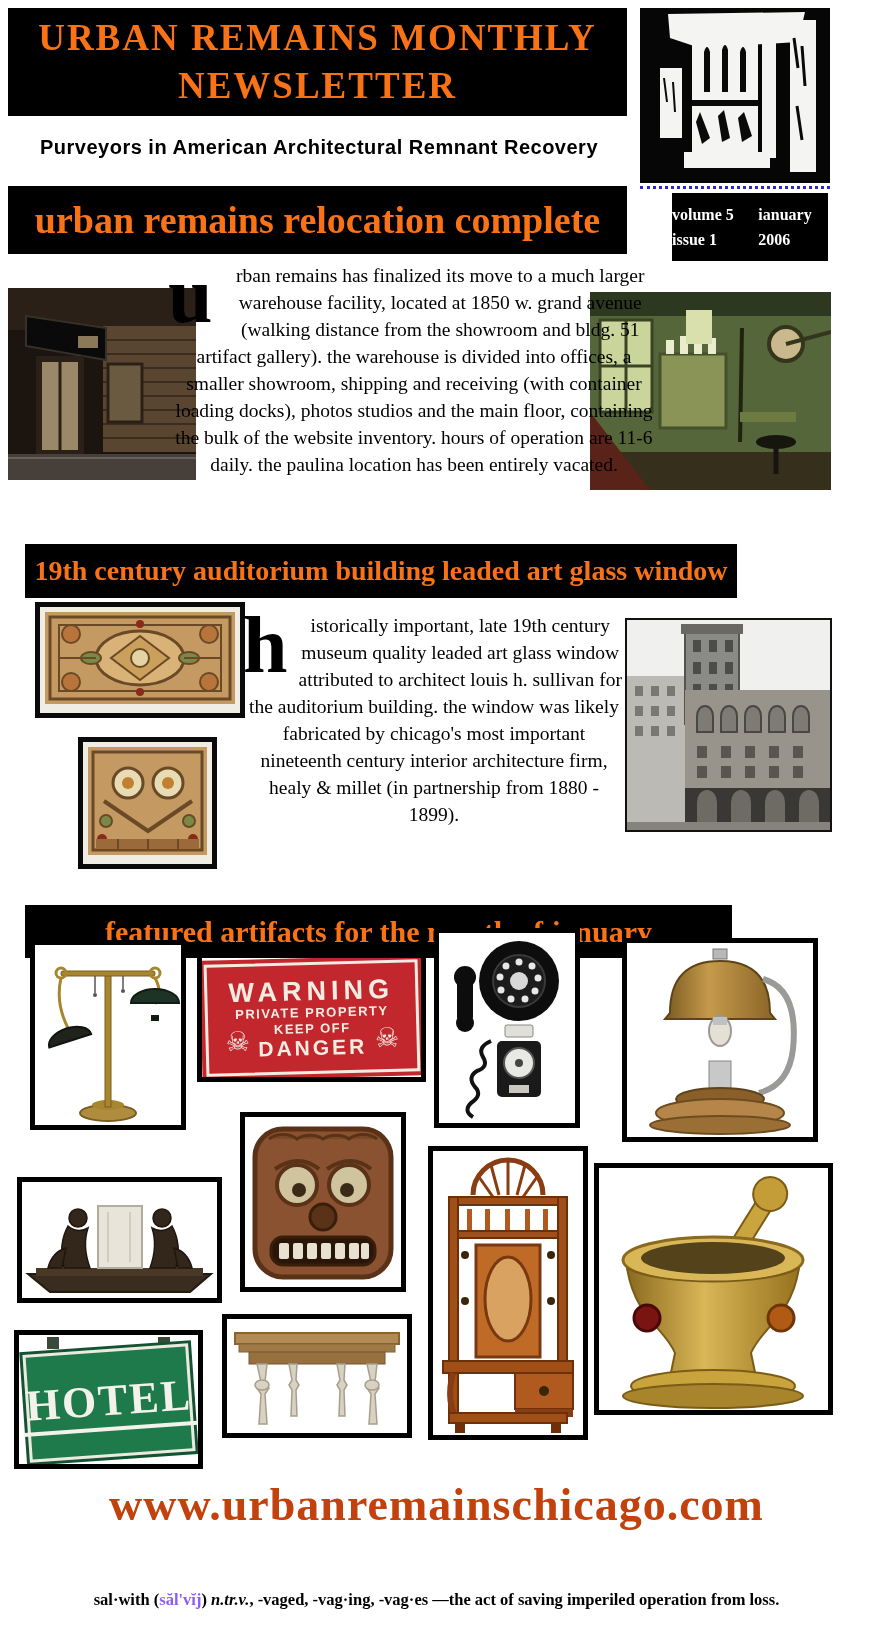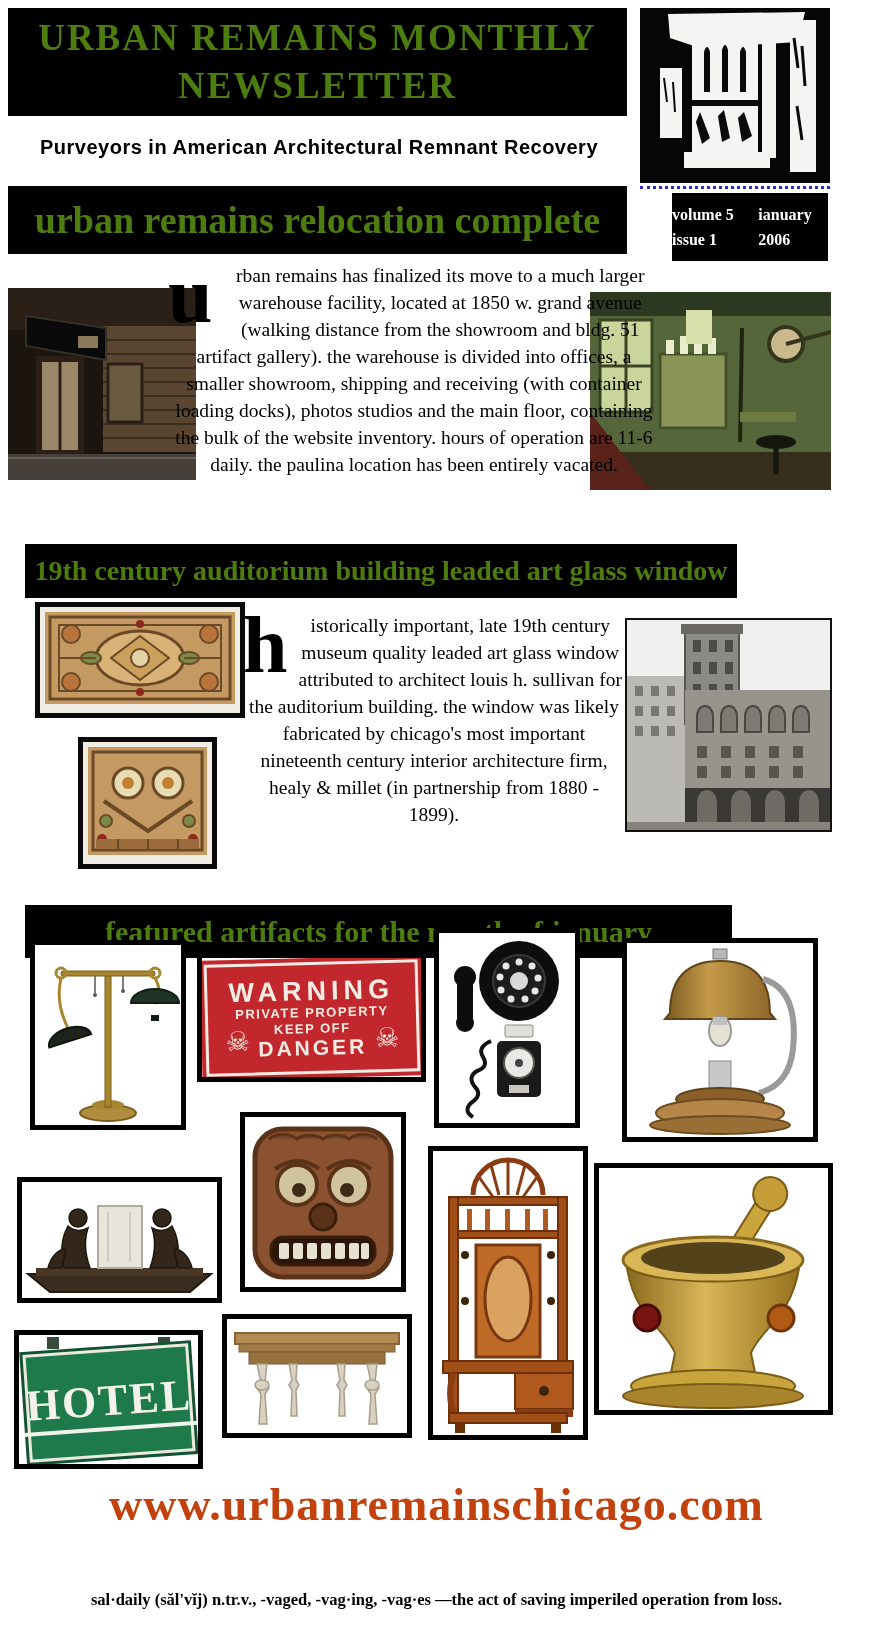--- a/index.html
+++ b/index.html
@@ -1,20 +1,20 @@
 <!DOCTYPE html>
 <html><head>
 <meta charset="utf-8">
 <style>
   html,body{margin:0;padding:0;background:#fff;}
   .page{position:relative;width:873px;height:1650px;background:#ffffff;
         font-family:"Liberation Serif", serif;overflow:hidden;}
 
   
-  .banner{position:absolute;background:#000;color:#4d7c0f;display:flex;
+  .banner{position:absolute;background:#000;color:#f97316;display:flex;
           flex-direction:column;align-items:center;justify-content:center;
           text-align:center;}
   .masthead{left:8px;top:8px;width:619px;height:108px;}
   .masthead .t1,.masthead .t2{font-weight:bold;font-size:37px;letter-spacing:2px;line-height:48px;}
   .banner2{left:8px;top:186px;width:619px;height:68px;}
   .banner2 .bt{font-weight:bold;font-size:38px;}
   .banner3{left:25px;top:544px;width:712px;height:54px;}
   .banner3 .bt{font-weight:bold;font-size:28px;}
   .banner4{left:25px;top:905px;width:707px;height:53px;}
   .banner4 .bt{font-weight:bold;font-size:30px;}
@@ -70,22 +70,22 @@
          transform:rotate(-4deg);display:flex;align-items:center;justify-content:center;}
   .hsign-text{font-weight:bold;font-size:44px;letter-spacing:2px;color:#f2f2ea;
               border-bottom:4px solid #f2f2ea;line-height:52px;padding:0 4px;}
   .hanger{position:absolute;width:12px;height:12px;background:#3a4a3a;top:2px;}
 
   
   .siteurl{position:absolute;left:0;top:1478px;width:873px;text-align:center;
            font-weight:bold;font-size:46px;letter-spacing:1px;color:#c2410c;}
   .definition{position:absolute;left:0;top:1590px;width:873px;text-align:center;
               font-weight:bold;font-size:16.5px;color:#000;}
-  .definition .pron{color:#000000;}
-  .definition .pos{margin-top:16px;}
+  .definition .pron{color:#8b5cf6;}
+  .definition .pos{font-style:italic;margin-top:16px;}
 </style>
 </head>
 <body>
 
 <div class="page">
 
   <div class="banner masthead">
     <div class="t1">URBAN REMAINS MONTHLY</div>
     <div class="t2">NEWSLETTER</div>
   </div>
@@ -494,16 +494,16 @@
         <path d="M62,45 l8,0 l-1,16 3,5 -3,5 1,26 -6,0 1,-26 -3,-5 3,-5 Z"></path>
         <path d="M110,45 l8,0 l-1,16 3,5 -3,5 1,26 -6,0 1,-26 -3,-5 3,-5 Z"></path>
       </g>
       <ellipse cx="35" cy="66" rx="7" ry="5" fill="#d8d2c2" stroke="#a89e8a" stroke-width="1.5"></ellipse>
       <ellipse cx="145" cy="66" rx="7" ry="5" fill="#d8d2c2" stroke="#a89e8a" stroke-width="1.5"></ellipse>
     </svg>
   </div>
 
   <div class="siteurl">www.urbanremainschicago.com</div>
   <div class="definition">
-    <span>sal·daily (</span><span class="pron">săl'vĭj</span><span>) </span><span class="pos">n.tr.v.</span><span>, -vaged, -vag·ing, -vag·es —the act of saving imperiled operation from loss.</span>
+    <span>sal·with (</span><span class="pron">săl'vĭj</span><span>) </span><span class="pos">n.tr.v.</span><span>, -vaged, -vag·ing, -vag·es —the act of saving imperiled operation from loss.</span>
   </div>
 
 </div>
 
 </body></html>

